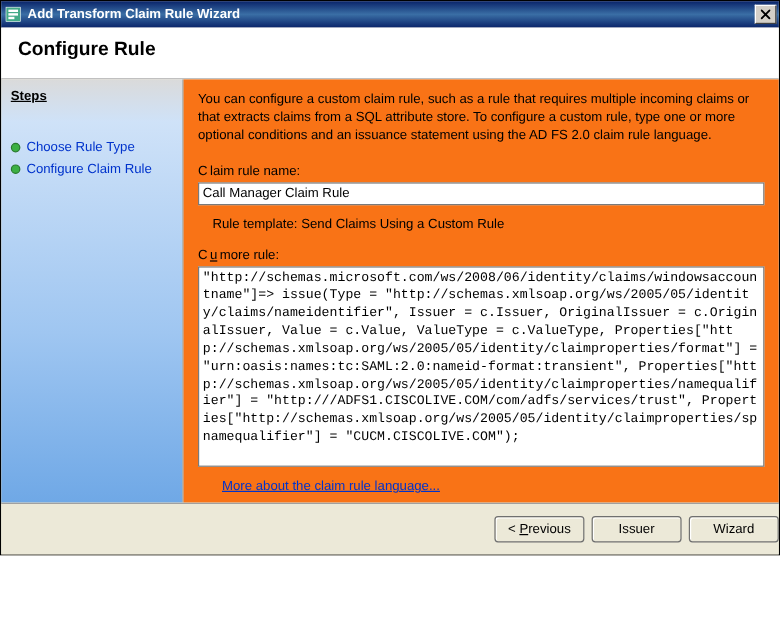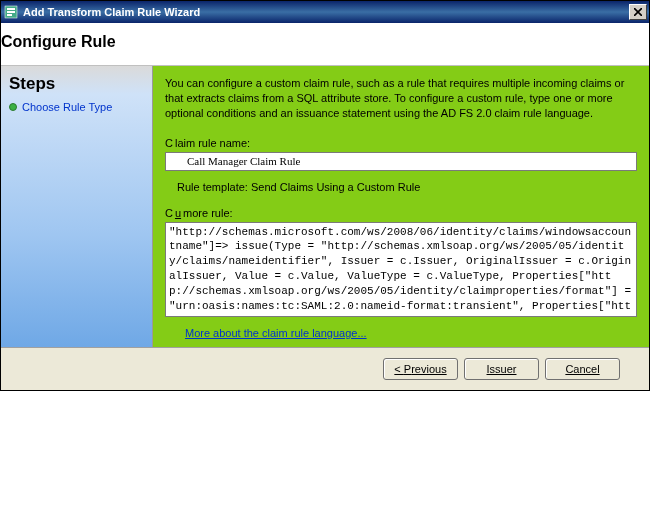--- a/index.html
+++ b/index.html
@@ -1,41 +1,41 @@
 <!DOCTYPE html>
 <html><head>
 <meta charset="utf-8">
 <style>
 * { box-sizing: border-box; }
 body { margin: 0; padding: 0; font-family: Tahoma, Arial, sans-serif; font-size: 11px; background: #fff; }
-.window { width: 650px; height: 391px; border: 1px solid #000; display: flex; flex-direction: column; background: #ece9d8; }
+.window { width: 650px; height: 463px; border: 1px solid #000; display: flex; flex-direction: column; background: #ece9d8; }
 .titlebar { background: linear-gradient(to bottom, #0a246a 0%, #3a6ea5 50%, #0a246a 100%); color: #fff; height: 22px; display: flex; align-items: center; padding: 0 2px; font-weight: bold; font-size: 11px; }
 .titlebar .app-icon { width: 16px; height: 16px; margin-right: 4px; display: inline-flex; align-items: center; justify-content: center; }
 .titlebar .title-text { flex: 1; }
 .titlebar .close-btn { width: 18px; height: 16px; background: #d4d0c8; border: 1px solid #fff; border-right-color: #404040; border-bottom-color: #404040; color: #000; display: flex; align-items: center; justify-content: center; font-family: Arial; font-size: 12px; font-weight: bold; cursor: pointer; }
-.header { background: #fff; padding: 10px 14px 14px 0; border-bottom: 1px solid #c0c0c0; }
+.header { background: #fff; padding: 10px 14px 14px 14px; border-bottom: 1px solid #c0c0c0; }
 .header h1 { margin: 0; font-size: 16px; font-weight: bold; color: #000; }
 .body { flex: 1; display: flex; overflow: hidden; }
 .sidebar { width: 152px; background: linear-gradient(to bottom, #dadada 0%, #cfe2f8 10%, #9fc6f1 60%, #6fa8e6 100%); border-right: 1px solid #999; padding: 6px 0; }
-.sidebar-title { font-weight: bold; color: #000; padding: 2px 8px 4px 8px; font-size: 17px; }
+.sidebar-title { font-weight: bold; color: #000; padding: 2px 8px 4px 8px; font-size: 11px; text-decoration: underline; }
 .step { padding: 3px 8px 3px 8px; display: flex; align-items: center; gap: 5px; font-size: 11px; }
 .step .dot { width: 8px; height: 8px; border-radius: 50%; background: #3cb043; border: 1px solid #2a7a2f; flex-shrink: 0; }
-.step.link { color: #0033cc; cursor: pointer; }
+.step.link { color: #0033cc; cursor: pointer; margin-top: 24px; }
 .step.active { color: #0033cc; }
-.content { flex: 1; background: #84cc16; padding: 10px 12px 8px 12px; display: flex; flex-direction: column; overflow: hidden; border: 0; }
+.content { flex: 1; background: #f97316; padding: 10px 12px 8px 12px; display: flex; flex-direction: column; overflow: hidden; border: 0; }
 .intro { color: #000; line-height: 1.35; margin-bottom: 10px; }
 .field-label { margin: 6px 0 3px 0; display: flex; align-items: baseline; gap: 2px; }
 .field-label .underline { text-decoration: underline; }
-.text-input { width: 100%; border: 1px solid #7a7a7a; padding: 2px 21px; font-family: Liberation Serif, serif; font-size: 11px; height: 19px; background: #fff; }
+.text-input { width: 100%; border: 1px solid #7a7a7a; padding: 2px 3px; font-family: Liberation Sans, sans-serif; font-size: 11px; height: 19px; background: #fff; }
 .template-row { margin: 10px 0 8px 12px; }
 .textarea-wrap { flex: 1; display: flex; flex-direction: column; min-height: 0; }
 .custom-textarea { width: 100%; flex: 1; resize: none; border: 1px solid #7a7a7a; font-family: "Courier New", monospace; font-size: 11px; padding: 2px 3px; overflow-y: scroll; white-space: pre-wrap; word-break: break-all; background: #fff; line-height: 1.35; }
 .link-row { margin-top: 10px; }
 .link-row a { color: #0033cc; text-decoration: underline; cursor: pointer; padding-left: 20px; }
-.footer { border-top: 1px solid #a0a0a0; background: #ece9d8; padding: 10px 29px; display: flex; justify-content: flex-end; gap: 6px; text-decoration: underline; }
+.footer { border-top: 1px solid #a0a0a0; background: #ece9d8; padding: 10px 0; display: flex; justify-content: flex-end; gap: 6px; }
 .btn { min-width: 75px; height: 22px; background: #ece9d8; border: 1px solid #707070; border-radius: 3px; font-family: Tahoma, Arial, sans-serif; font-size: 11px; cursor: pointer; padding: 0 8px; box-shadow: inset 1px 1px 0 #fff; }
 .btn .u { text-decoration: underline; }
 </style>
 </head>
 <body>
 
 <div class="window">
 
   <div class="titlebar">
     <span class="app-icon">
@@ -59,20 +59,24 @@
   </div>
 
   <div class="body">
 
     <div class="sidebar">
       <div class="sidebar-title">Steps</div>
       <div class="step link">
         <span class="dot"></span>
         <span>Choose Rule Type</span>
       </div>
+      <div class="step active">
+        <span class="dot"></span>
+        <span>Configure Claim Rule</span>
+      </div>
     </div>
 
     <div class="content">
       <div class="intro">You can configure a custom claim rule, such as a rule that requires multiple incoming claims or that extracts claims from a SQL attribute store. To configure a custom rule, type one or more optional conditions and an issuance statement using the AD FS 2.0 claim rule language.</div>
 
       <div class="field-label">
         <span>C</span>
           <span>laim rule name:</span>
       </div>
       <input type="text" class="text-input" value="Call Manager Claim Rule" style="">
@@ -91,16 +95,16 @@
       <div class="link-row">
         <a>More about the claim rule language...</a>
       </div>
     </div>
 
   </div>
 
   <div class="footer">
     <button class="btn"><span>&lt; </span><span class="u">P</span><span>revious</span></button>
     <button class="btn">Issuer</button>
-    <button class="btn">Cancel</button>
+    <button class="btn">Wizard</button>
   </div>
 
 </div>
 
 </body></html>

